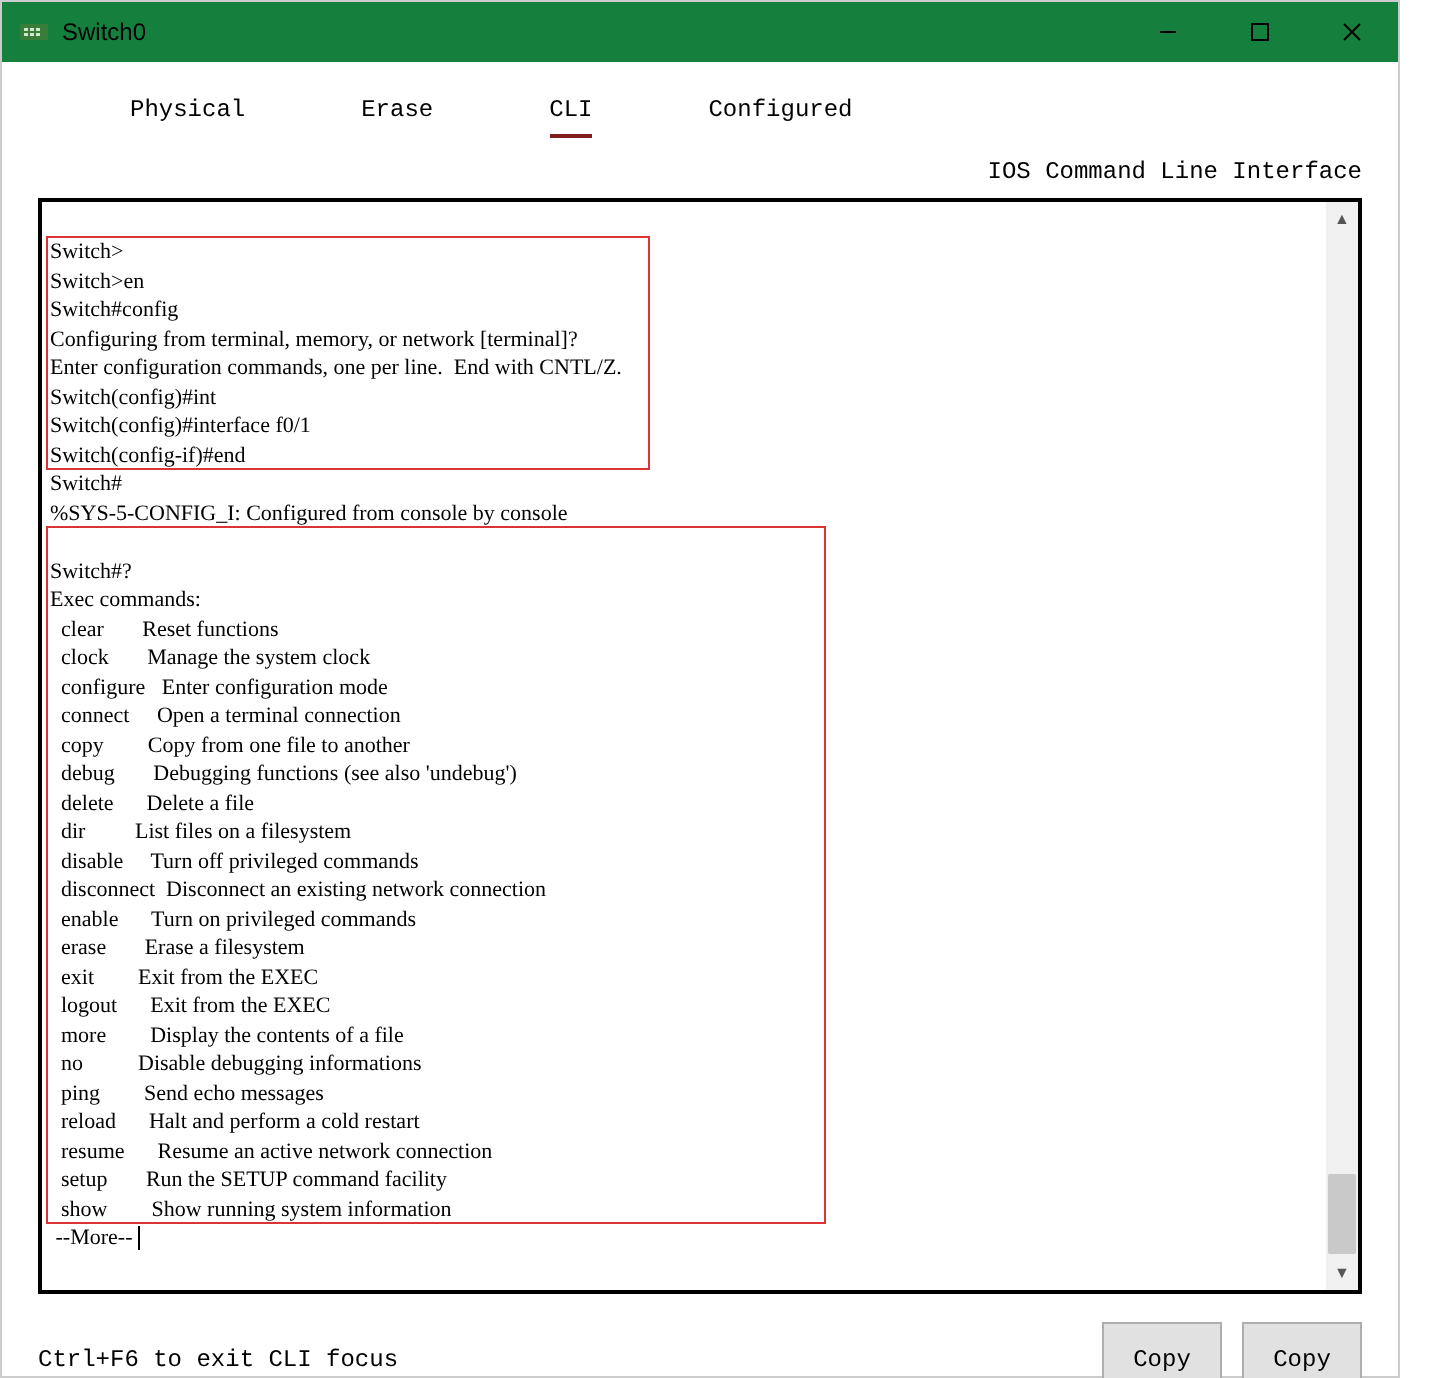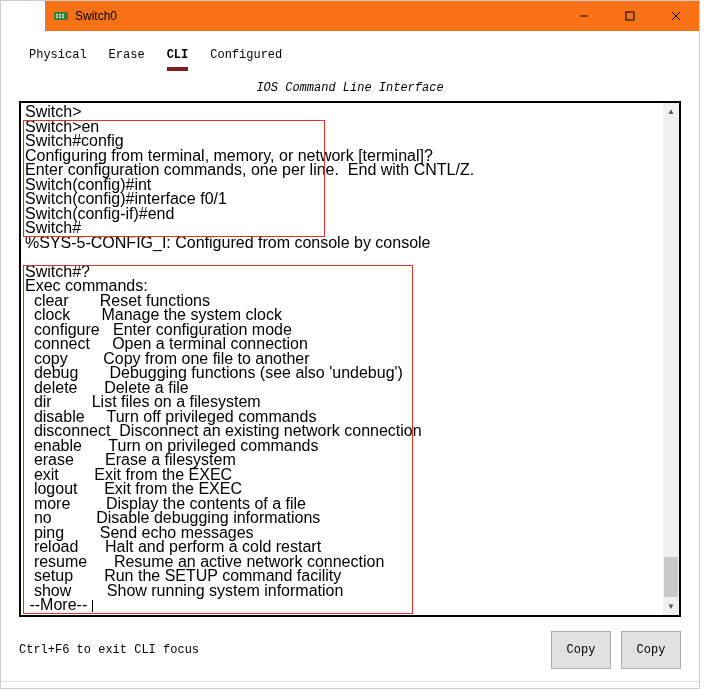--- a/index.html
+++ b/index.html
@@ -19,22 +19,21 @@
     background: #fff;
     border: 1px solid #ccc;
     display: flex;
     flex-direction: column;
   }
   .titlebar {
     height: 30px;
     display: flex;
     align-items: center;
     padding: 0 0 0 8px;
-    background: #f97316;
-    margin-left: 44px;
+    background: #15803d;
   }
   .titlebar-icon {
     width: 16px; height: 16px;
     margin-right: 6px;
     display: inline-flex;
     align-items: center;
     justify-content: center;
   }
   .titlebar-title { flex: 1; font-size: 12px; }
   .titlebar-buttons { display: flex; }
@@ -51,42 +50,41 @@
     display: flex;
     flex-direction: column;
   }
   .tab-row {
     display: flex;
     gap: 22px;
     padding: 4px 10px 0 10px;
     font-family: "Courier New", monospace;
     font-size: 12px;
   }
-  .tab { padding: 3px 0 5px 0; cursor: default; }
-  .tab.active { border-bottom: 4px solid #7f1d1d; font-weight: bold; }
+  .tab { padding: 3px 0 5px 0; cursor: default; margin-left: 36px; }
+  .tab.active { border-bottom: 2px solid #7f1d1d; }
   .cli-title {
-    text-align: center;
+    text-align: right;
     font-family: "Courier New", monospace;
     font-size: 12px;
     margin: 10px 0 6px 0;
-    font-style: italic;
   }
   .cli-wrap {
     border: 2px solid #000;
     flex: 1;
     display: flex;
     position: relative;
     background: #fff;
     overflow: hidden;
   }
   .cli-text {
-    font-family: Liberation Sans, sans-serif;
-    font-size: 16px;
+    font-family: Liberation Serif, serif;
+    font-size: 11px;
     line-height: 14.5px;
-    padding: 2px 4px;
+    padding: 18px 4px;
     white-space: pre;
     flex: 1;
     overflow: hidden;
     position: relative;
   }
   .redbox {
     position: absolute;
     border: 1px solid #d33;
     pointer-events: none;
   }

